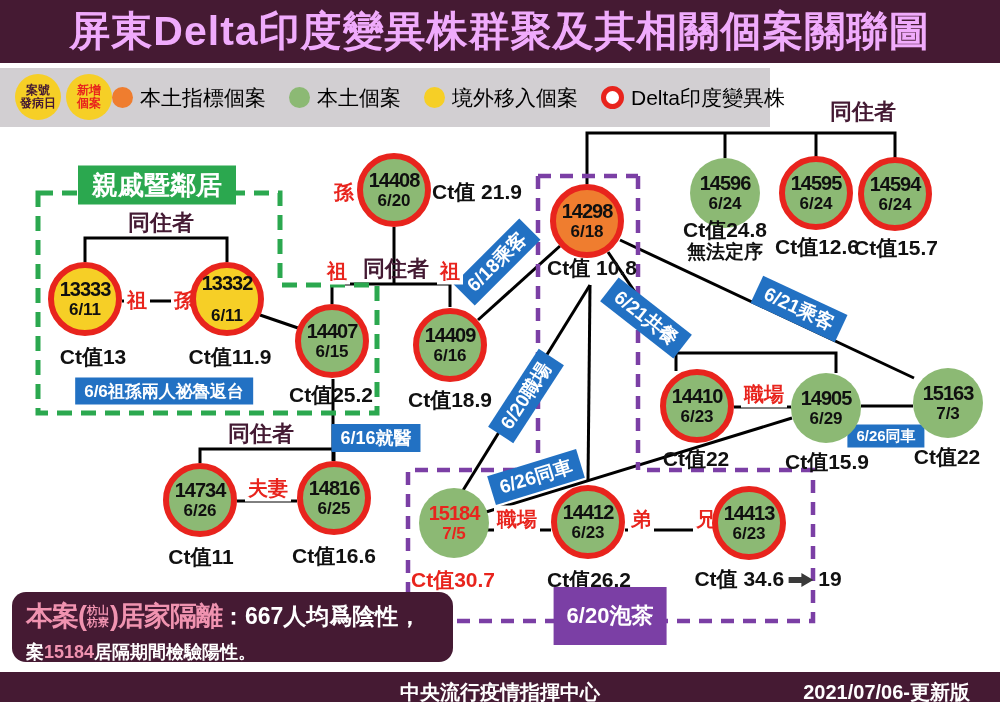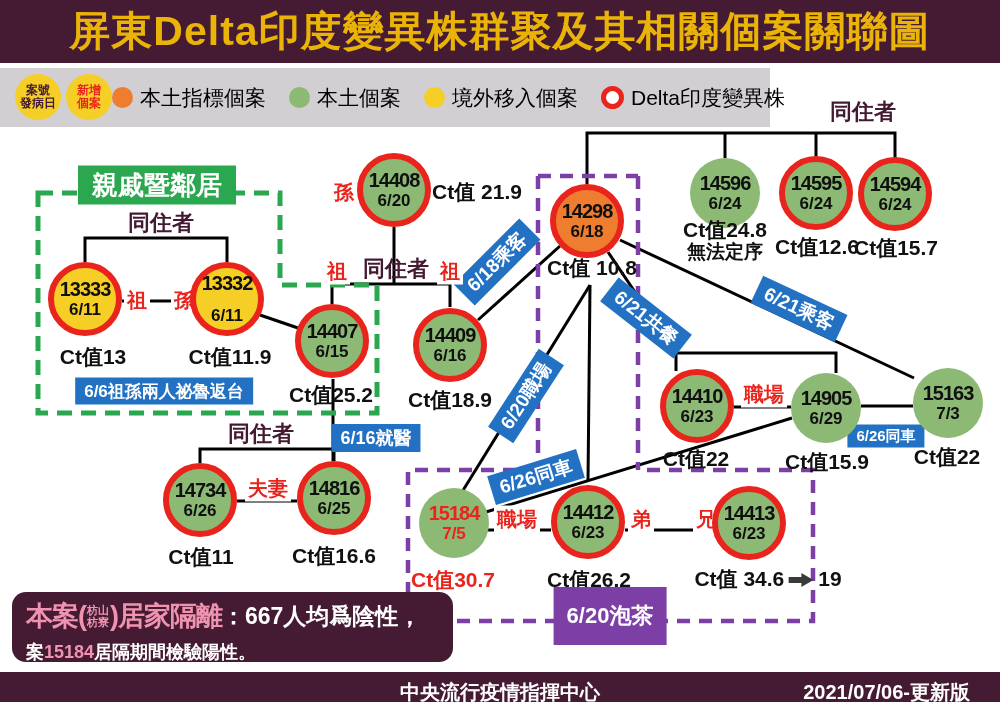--- a/index.html
+++ b/index.html
@@ -2,21 +2,21 @@
 <html><head>
 <meta charset="utf-8">
 <style>
   html,body{margin:0;padding:0;background:#fff;}
   body{font-family:"Liberation Sans","DejaVu Sans",sans-serif;}
   .stage{position:relative;width:1000px;height:708px;background:#fff;overflow:hidden;}
 
   
   .titlebar{position:absolute;left:0;top:0;width:1000px;height:63px;background:#451a33;
     display:flex;align-items:center;justify-content:center;}
-  .titlebar h1{margin:16px;color:#eab308;font-size:41px;font-weight:bold;letter-spacing:1px;white-space:nowrap;}
+  .titlebar h1{margin:16px;color:#f0abfc;font-size:41px;font-weight:bold;letter-spacing:1px;white-space:nowrap;}
   .footerbar{position:absolute;left:0;top:672px;width:1000px;height:30px;background:#451a33;color:#fff;}
   .footer-org{position:absolute;left:0;right:0;top:7px;text-align:center;font-size:20px;font-weight:bold;}
   .footer-ver{position:absolute;right:30px;top:7px;font-size:20px;font-weight:bold;}
 
   
   .legendbar{position:absolute;left:0;top:68px;width:770px;height:59px;background:#d2cfd2;}
   .badge{position:absolute;width:46px;height:46px;border-radius:50%;background:#f6cf26;
     display:flex;flex-direction:column;align-items:center;justify-content:center;
     font-weight:bold;font-size:12px;line-height:13px;color:#451a33;text-align:center;}
   .badge.red{color:#e8241d;}

